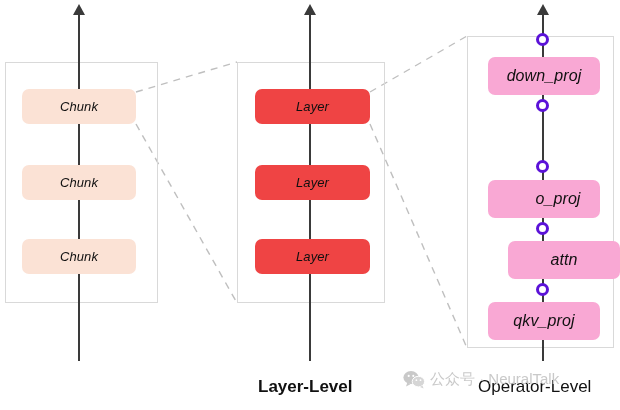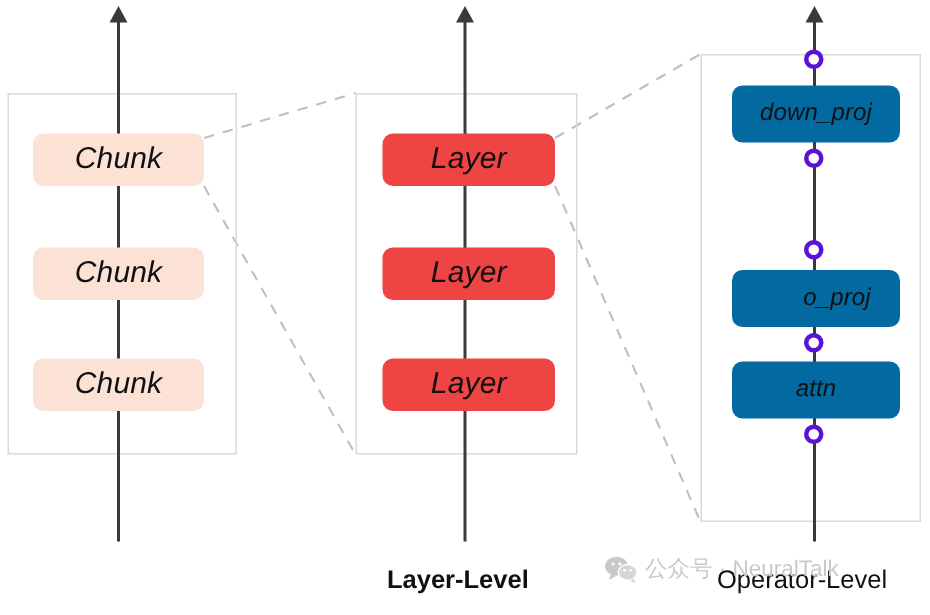--- a/index.html
+++ b/index.html
@@ -41,28 +41,28 @@
 
   
   .node {
     position: absolute;
     box-sizing: border-box;
     border-radius: 7px;
     display: flex;
     align-items: center;
     justify-content: center;
     font-style: italic;
-    font-size: 20px;
+    font-size: 13px;
     color: #101010;
     white-space: nowrap;
     letter-spacing: .1px;
   }
   .node.chunk  { background: #FBE2D5; }
   .node.layer  { background: #ef4444; }
-  .node.op     { background: #0369a1; font-size: 16px; }
+  .node.op     { background: #f9a8d4; font-size: 16px; }
 
   
   .ring {
     position: absolute;
     width: 13px;
     height: 13px;
     box-sizing: border-box;
     border: 3px solid #5b12d8;
     border-radius: 50%;
     background: #ffffff;
@@ -157,25 +157,28 @@
   </div>
 
   <div class="ring" style="left:536px; top:99px;"></div>
 
   <div class="ring" style="left:536px; top:160px;"></div>
   <div class="node op" style="left:488px; top:180px; width:112px; height:38px;padding-left:28px;">
     <span>o_proj</span>
   </div>
 
   <div class="ring" style="left:536px; top:222px;"></div>
-  <div class="node op" style="left:488px; top:241px; width:112px; height:38px;">
+  <div class="node op" style="left:508px; top:241px; width:112px; height:38px;">
     <span>attn</span>
   </div>
 
   <div class="ring" style="left:536px; top:283px;"></div>
+  <div class="node op" style="left:488px; top:302px; width:112px; height:38px;">
+    <span>qkv_proj</span>
+  </div>
 
   <div class="caption" style="left:478px; top:377px;">Operator-Level</div>
 
   <div class="watermark" style="left:403px; top:370px;">
     <svg class="wm-icon" width="22" height="19" viewBox="0 0 22 19" xmlns="http://www.w3.org/2000/svg">
       <ellipse cx="8" cy="7.5" rx="7.6" ry="6.4" fill="#c9c9c9"></ellipse>
       <polygon points="4.4,12.2 3.0,16.6 7.4,14.2" fill="#c9c9c9"></polygon>
       <ellipse cx="15.4" cy="11.6" rx="6.2" ry="5.3" fill="#d6d6d6" stroke="#ffffff" stroke-width="1"></ellipse>
       <polygon points="19.4,15.6 20.6,18.6 17.0,17.0" fill="#d6d6d6"></polygon>
       <circle cx="5.7" cy="5.9" r="1.05" fill="#ffffff"></circle>

